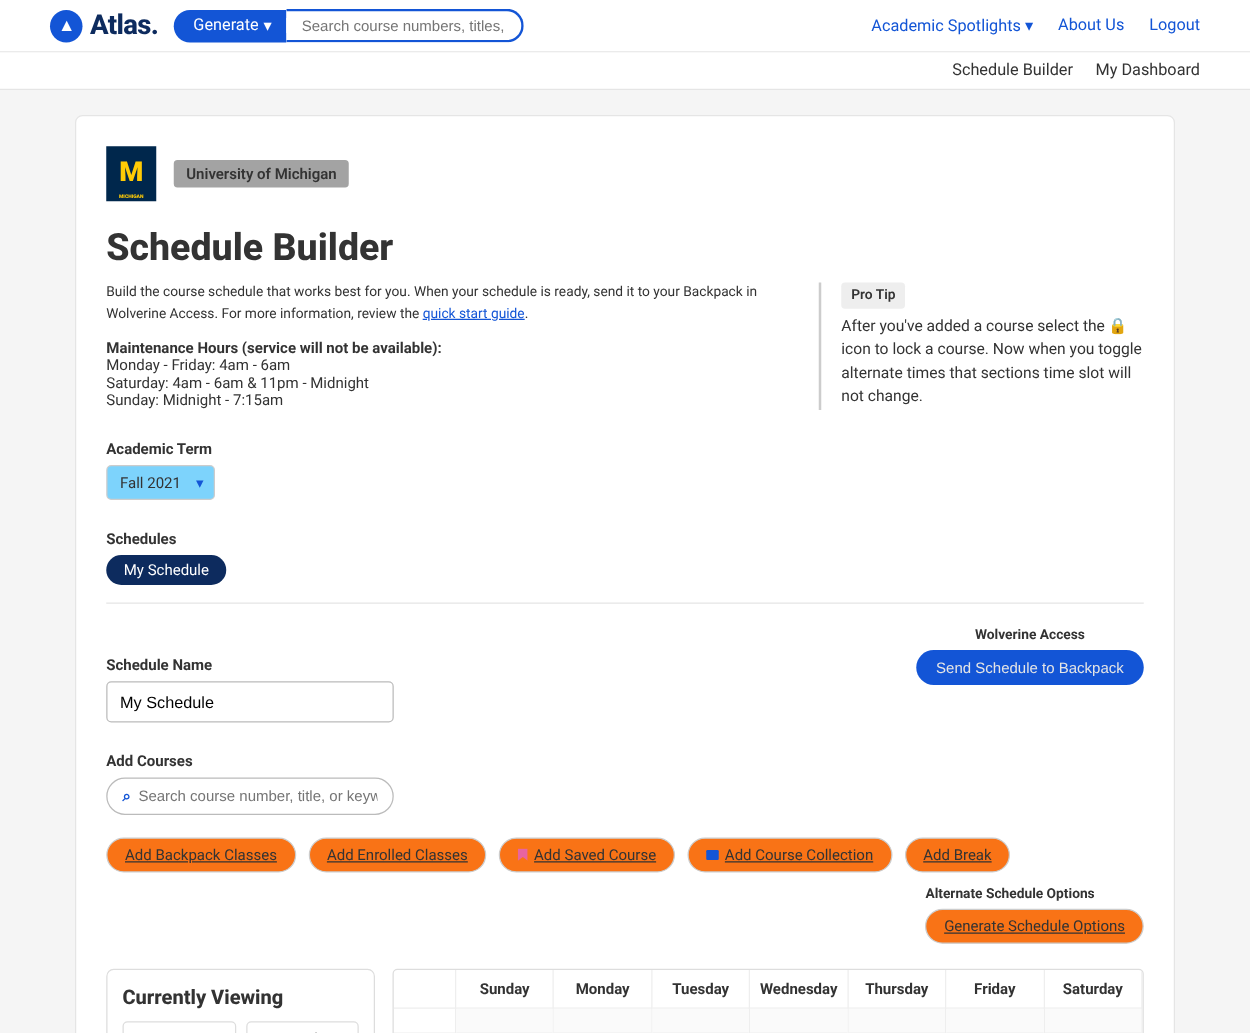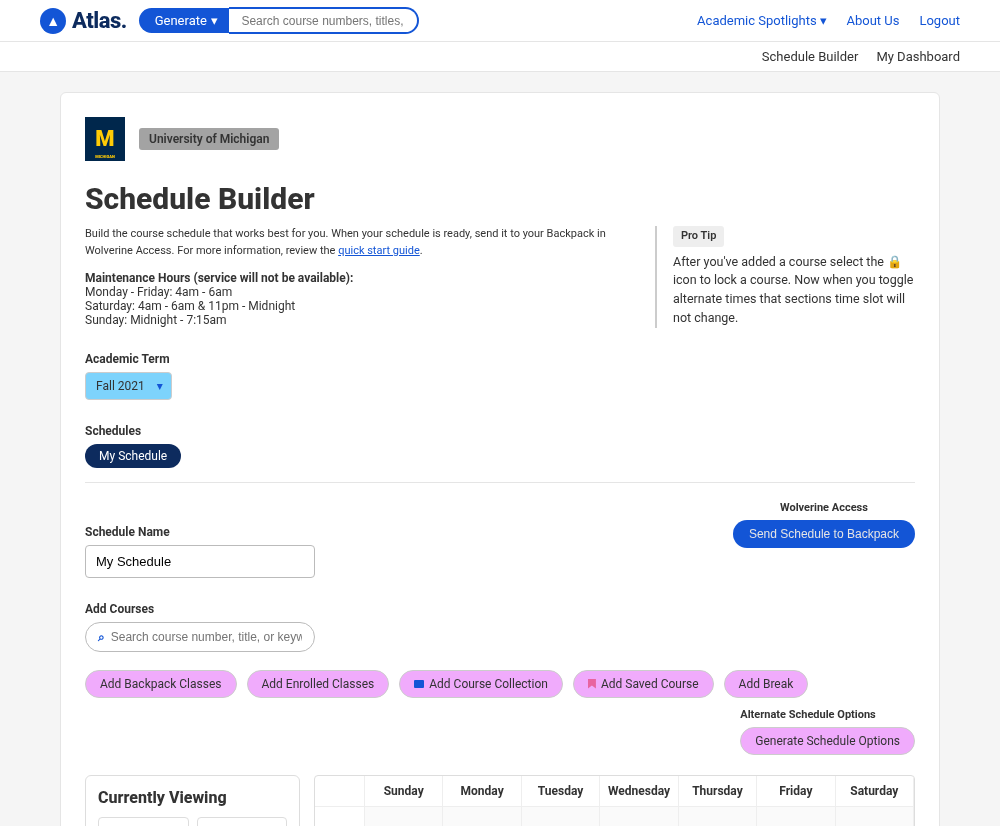--- a/index.html
+++ b/index.html
@@ -34,21 +34,21 @@
 .schedules-row { display: flex; gap: 10px; border-bottom: 1px solid #e5e5e5; padding-bottom: 14px; }
 .pill-outline { border: 1px solid #1355d6; color: #1355d6; background: #fff; border-radius: 20px; padding: 5px 14px; font-size: 12px; cursor: pointer; }
 .pill-dark { background: #0d2b5e; color: #fff; border-radius: 20px; padding: 5px 14px; font-size: 12px; cursor: pointer; }
 .flex-between { display: flex; justify-content: space-between; align-items: flex-start; margin-top: 18px; }
 .name-input { border: 1px solid #bbb; border-radius: 4px; padding: 8px 10px; width: 230px; font-size: 13px; }
 .wolverine-label { font-size: 11px; font-weight: 700; text-align: center; margin-bottom: 6px; }
 .btn-blue { background: #1355d6; color: #e5e5e5; border: none; border-radius: 20px; padding: 7px 16px; font-size: 12px; cursor: pointer; }
 .course-search { border: 1px solid #bbb; border-radius: 20px; padding: 7px 12px; width: 230px; font-size: 12px; display: flex; align-items: center; gap: 6px; }
 .course-search input { border: none; outline: none; flex: 1; font-size: 12px; }
 .action-row { display: flex; gap: 10px; margin-top: 18px; flex-wrap: wrap; }
-.pill-gray { border: 1px solid #ccc; background: #f0abfc; border-radius: 20px; padding: 6px 14px; font-size: 12px; cursor: pointer; display: inline-flex; align-items: center; gap: 5px; }
+.pill-gray { border: 1px solid #ccc; background: #f97316; border-radius: 20px; padding: 6px 14px; font-size: 12px; cursor: pointer; display: inline-flex; align-items: center; gap: 5px; text-decoration: underline; }
 .alt-options { margin-left: auto; text-align: left; }
 .alt-label { font-size: 11px; font-weight: 700; margin-bottom: 6px; }
 .layout { display: flex; gap: 14px; margin-top: 20px; }
 .sidebar { width: 215px; border: 1px solid #ddd; border-radius: 6px; padding: 12px; }
 .sidebar h3 { font-size: 16px; font-weight: 800; margin-bottom: 10px; }
 .stat-pills { display: flex; gap: 8px; margin-bottom: 10px; }
 .stat-pill { flex: 1; border: 1px solid #ddd; border-radius: 4px; padding: 6px; text-align: center; font-size: 11px; font-weight: 600; }
 .calendar { flex: 1; border: 1px solid #ddd; border-radius: 4px; overflow: hidden; }
 .cal-header { display: grid; grid-template-columns: 50px repeat(7, 1fr); }
 .cal-header div { text-align: center; font-size: 12px; font-weight: 700; padding: 8px 2px; border-right: 1px solid #eee; border-bottom: 1px solid #eee; }
@@ -135,26 +135,26 @@
   <div class="section-label">Add Courses</div>
   <div class="course-search">
     <span class="search-glyph">⌕</span>
     <input placeholder="Search course number, title, or keywords" style="">
   </div>
 
   <div class="action-row">
     <div class="pill-gray">Add Backpack Classes</div>
     <div class="pill-gray">Add Enrolled Classes</div>
     <div class="pill-gray">
+        <span class="bookmark-icon"></span>
+        <span>Add Saved Course</span>
+      </div>
+    <div class="pill-gray">
         <span class="folder-icon"></span>
         <span>Add Course Collection</span>
-      </div>
-    <div class="pill-gray">
-        <span class="bookmark-icon"></span>
-        <span>Add Saved Course</span>
       </div>
     <div class="pill-gray">Add Break</div>
     <div class="alt-options">
       <div class="alt-label">Alternate Schedule Options</div>
       <div class="pill-gray">Generate Schedule Options</div>
     </div>
   </div>
 
   <div class="layout">
     <div class="sidebar">

